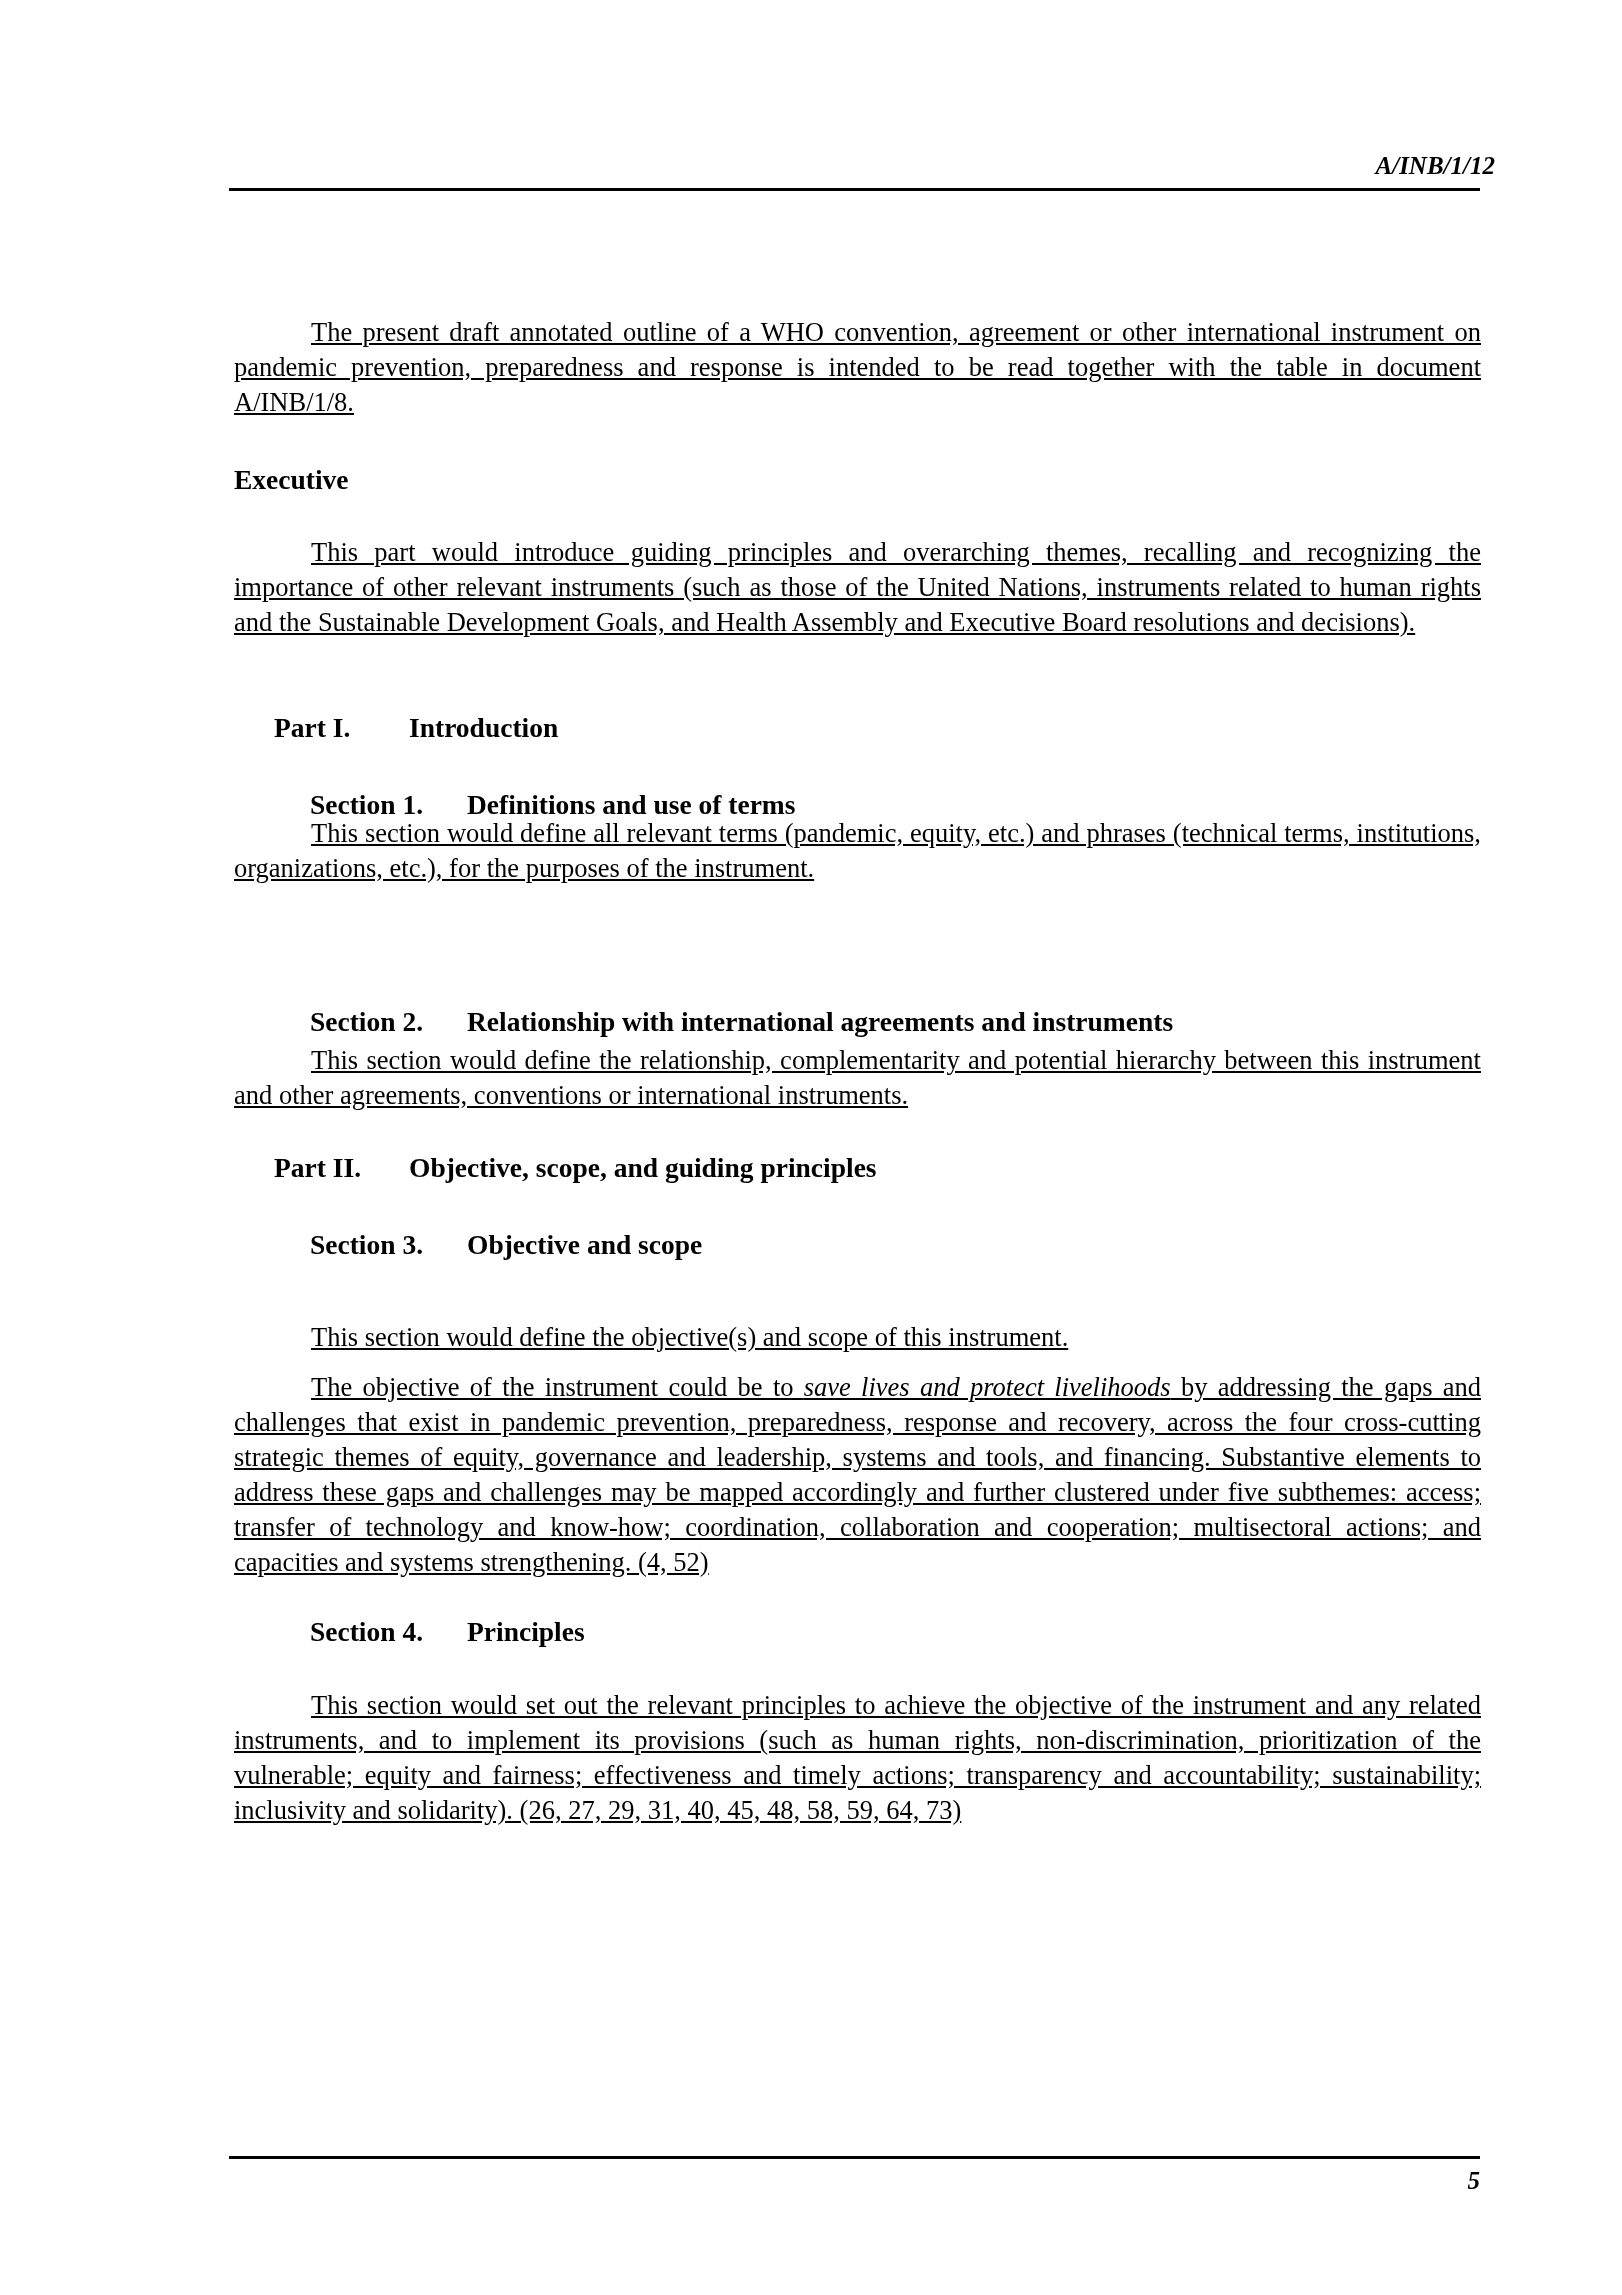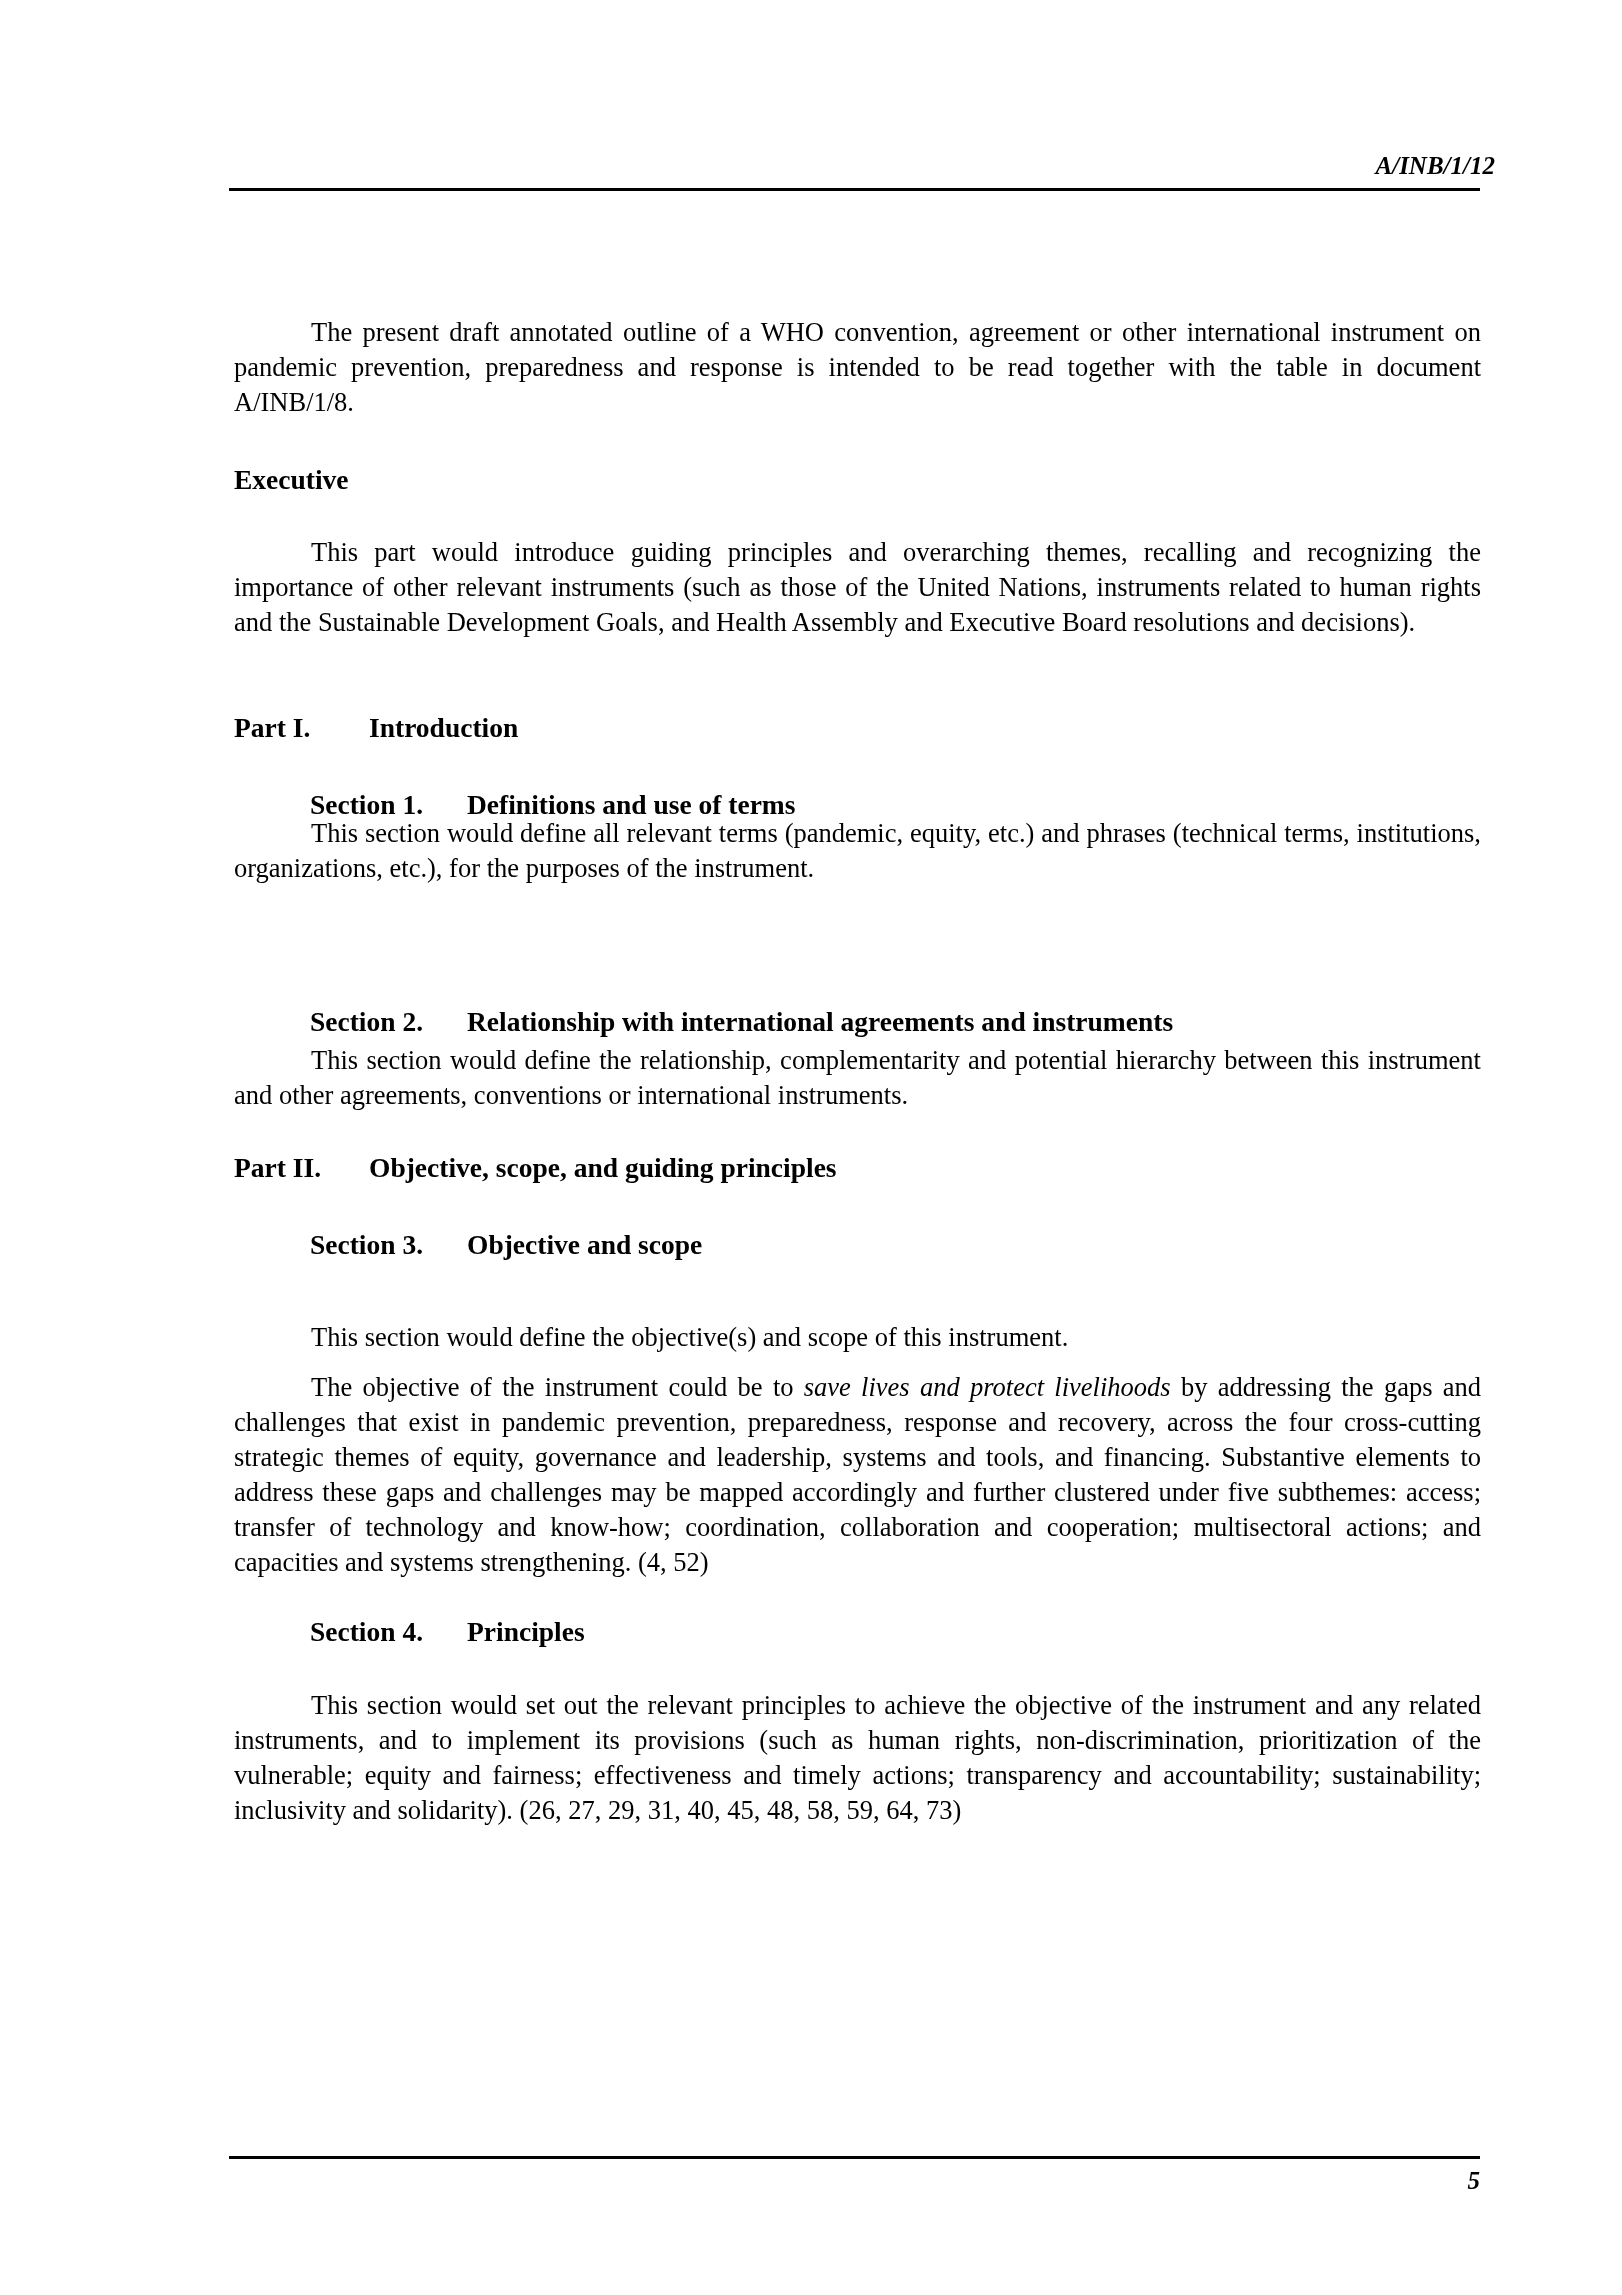--- a/index.html
+++ b/index.html
@@ -2,25 +2,25 @@
 <html style="font-size:10.5px"><head>
 <meta charset="utf-8">
 <style>
   html, body { margin: 0; padding: 0; background: #ffffff; }
   body { width: 1623px; height: 2295px; position: relative; overflow: hidden;
          font-family: "Liberation Serif", "DejaVu Serif", serif; color: #000; }
   .rule { position: absolute; left: 229px; width: 1251px; height: 2.6px; background: #000; }
   .hdr { position: absolute; right: 128px; top: 152px; font-size: 25px; font-weight: bold; font-style: italic; }
   .pgnum { position: absolute; right: 143px; top: 2167px; font-size: 25px; font-weight: bold; font-style: italic; }
   .blk { position: absolute; left: 234px; width: 1247px; font-size: 26.5px; line-height: 35px; }
-  .p { text-align: justify; text-indent: 77px; }
+  .p { text-align: justify; text-indent: 77px; text-decoration: underline; }
   .h { font-weight: bold; font-size: 27.5px; white-space: pre; }
   .h.sec { left: 310px; }
   .h .num { display: inline-block; }
-  .part .num { width: 135px; }
+  .part .num { width: 135px; margin-left: 40px; }
   .sec .num { width: 157px; }
   em { font-style: italic; }
 </style>
 </head>
 <body>
 
 <div class="hdr">A/INB/1/12</div>
 <div class="rule" style="top:188px"></div>
 
 <div class="blk p" style="top:315px">The present draft annotated outline of a WHO convention, agreement or other international instrument on pandemic prevention, preparedness and response is intended to be read together with the table in document A/INB/1/8.</div>

